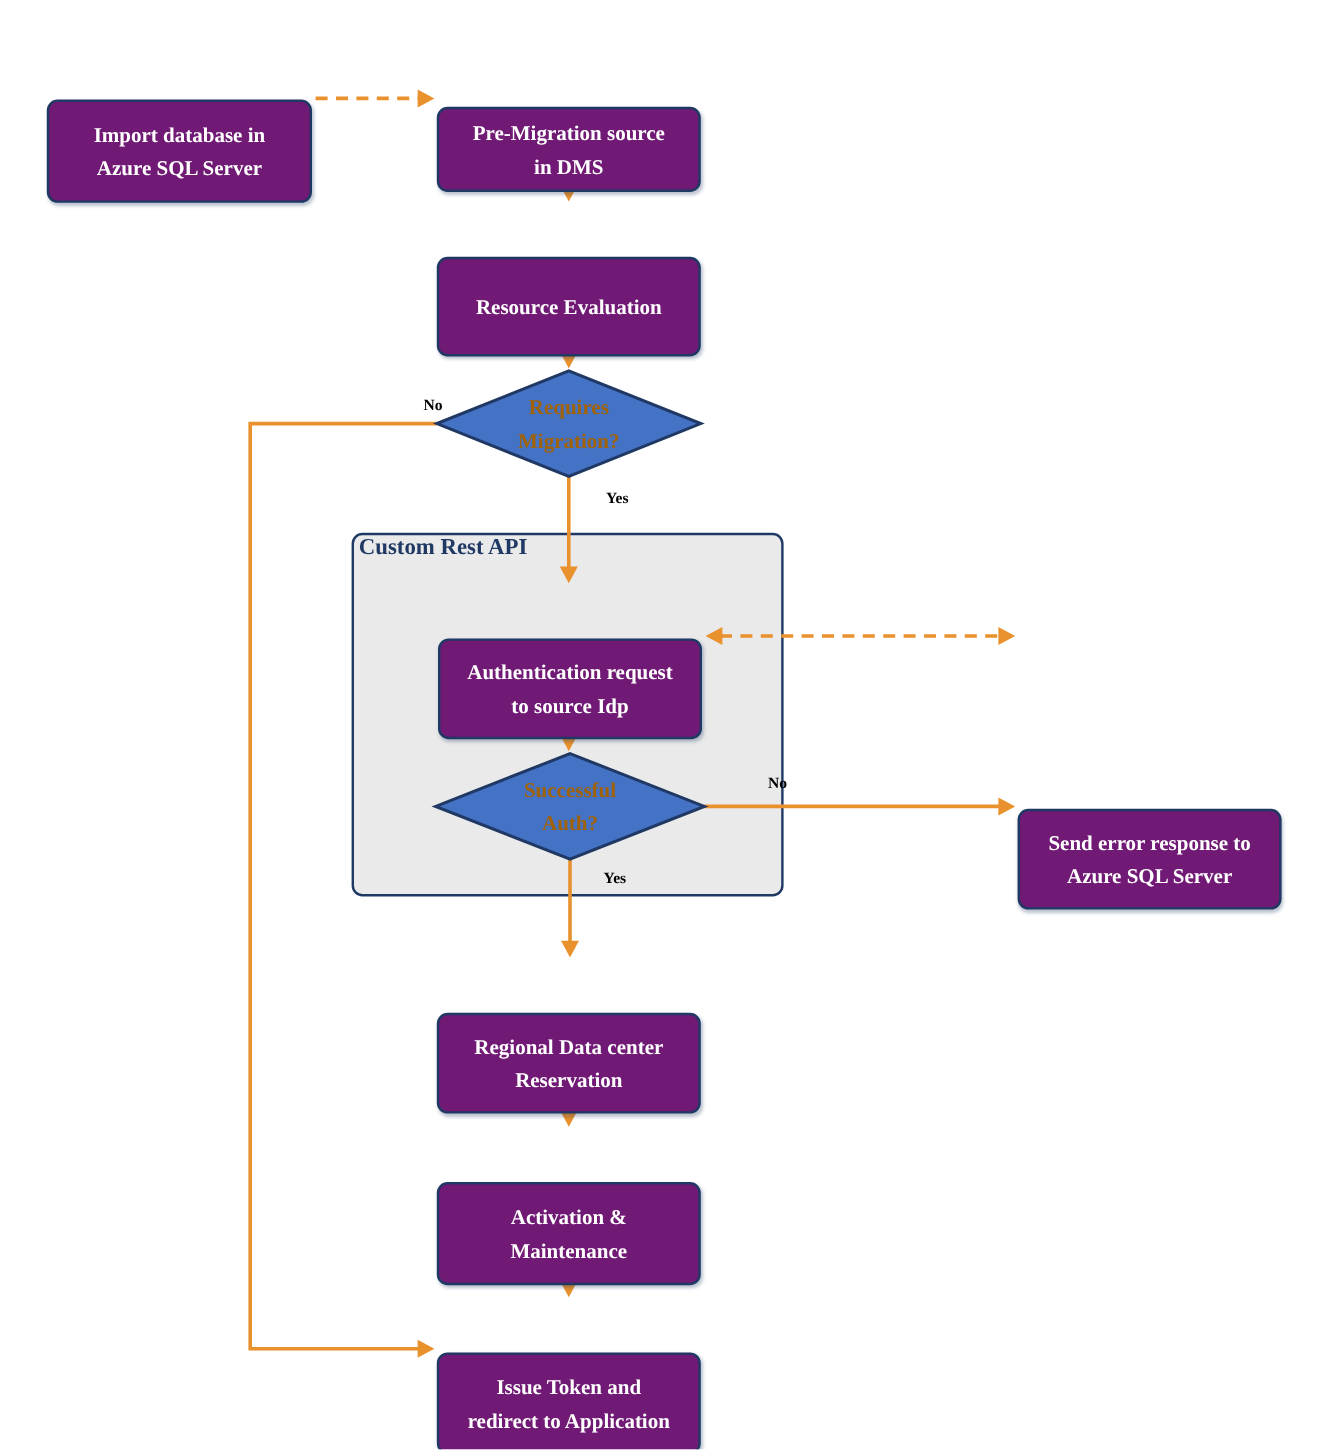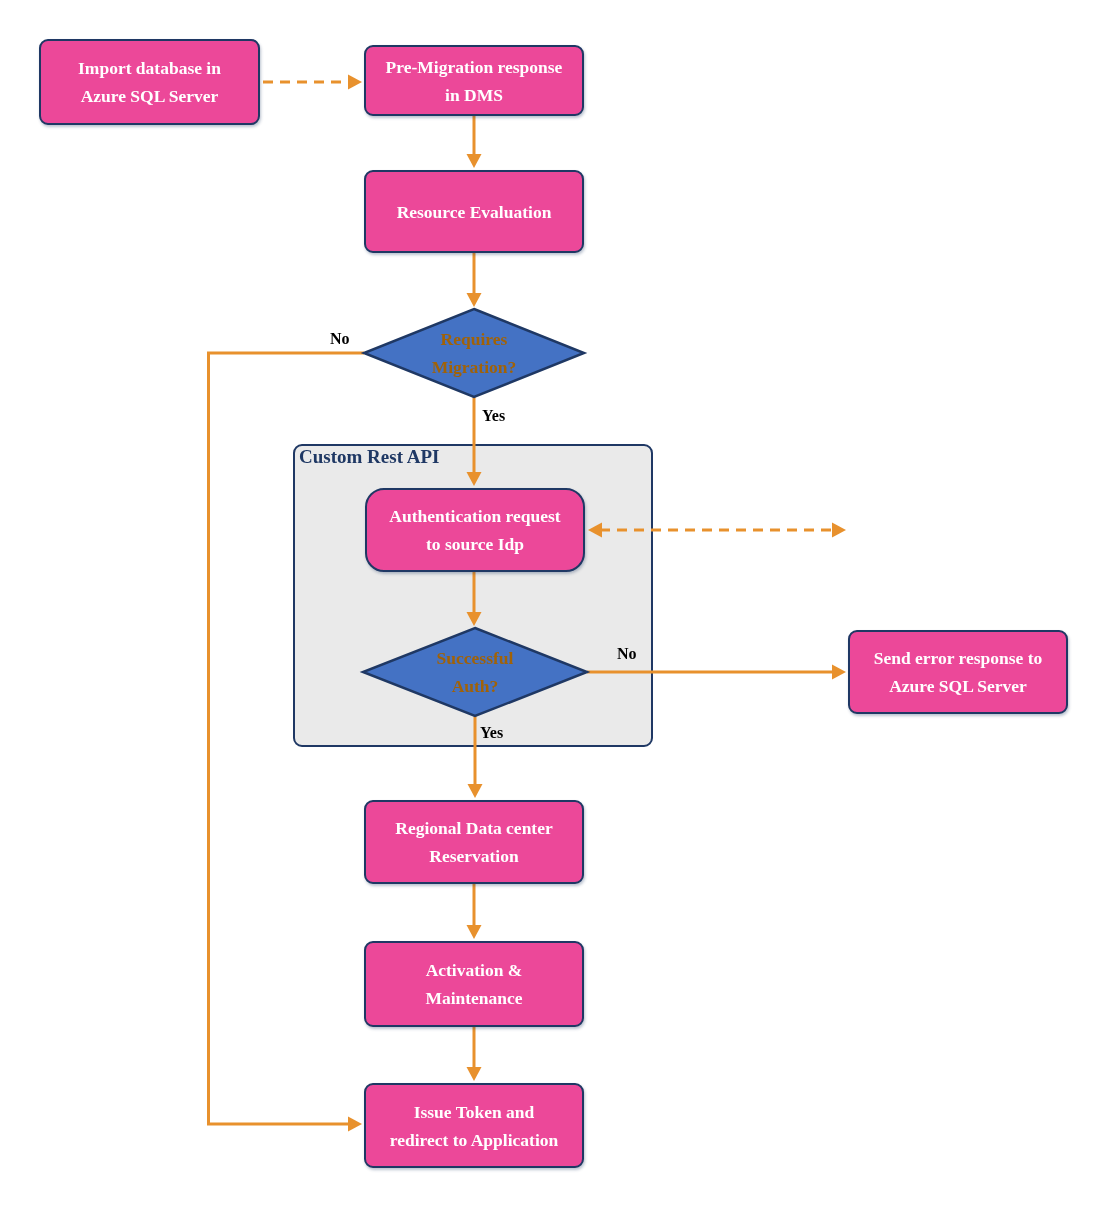--- a/index.html
+++ b/index.html
@@ -43,34 +43,35 @@
     position: absolute;
     left: 0;
     top: 0;
     width: 1108px;
     height: 1208px;
     z-index: 2;
   }
   
   .node {
     position: absolute;
-    background: #ec4899;
+    background: #701a75;
     border: 2.5px solid #1F3864;
     border-radius: 9px;
     box-sizing: border-box;
     display: flex;
     align-items: center;
     justify-content: center;
     text-align: center;
     color: #ffffff;
     font-size: 17.5px;
     font-weight: bold;
     line-height: 28px;
     z-index: 3;
     box-shadow: 1px 2px 3px rgba(31, 56, 100, 0.30);
+    margin-top: 44px;
   }
   .node .label,
   .diamond-label .label {
     white-space: pre-line;
   }
   
   .diamond-label {
     position: absolute;
     display: flex;
     align-items: center;
@@ -79,24 +80,25 @@
     color: #a16207;
     font-size: 17.5px;
     font-weight: bold;
     line-height: 28px;
     z-index: 3;
   }
   
   .edge-label {
     position: absolute;
     color: #000000;
-    font-size: 16px;
+    font-size: 13px;
     font-weight: bold;
     z-index: 4;
     white-space: nowrap;
+    margin-left: 23px;
   }
 </style>
 </head>
 <body>
 
 <div class="canvas">
 
   <div class="group-box"></div>
   <div class="group-label">Custom Rest API</div>
 
@@ -145,34 +147,34 @@
       <polygon points="475,628 587,672 475,716 363,672"></polygon>
     </g>
   </svg>
 
   <div class="node" style="left:39px;  top:39px;  width:221px; height:86px;">
     <span class="label">Import database in
 Azure SQL Server</span>
   </div>
 
   <div class="node" style="left:364px; top:45px;  width:220px; height:71px;">
-    <span class="label">Pre-Migration response
+    <span class="label">Pre-Migration source
 in DMS</span>
   </div>
 
   <div class="node" style="left:364px; top:170px; width:220px; height:83px;">
     <span class="label">Resource Evaluation</span>
   </div>
 
   <div class="diamond-label" style="left:384px; top:315px; width:180px; height:76px;">
     <span class="label">Requires
 Migration?</span>
   </div>
 
-  <div class="node" style="left:365px; top:488px; width:220px; height:84px;border-radius:19px;">
+  <div class="node" style="left:365px; top:488px; width:220px; height:84px;">
     <span class="label">Authentication request
 to source Idp</span>
   </div>
 
 
   <div class="diamond-label" style="left:385px; top:634px; width:180px; height:76px;">
     <span class="label">Successful
 Auth?</span>
   </div>
 

